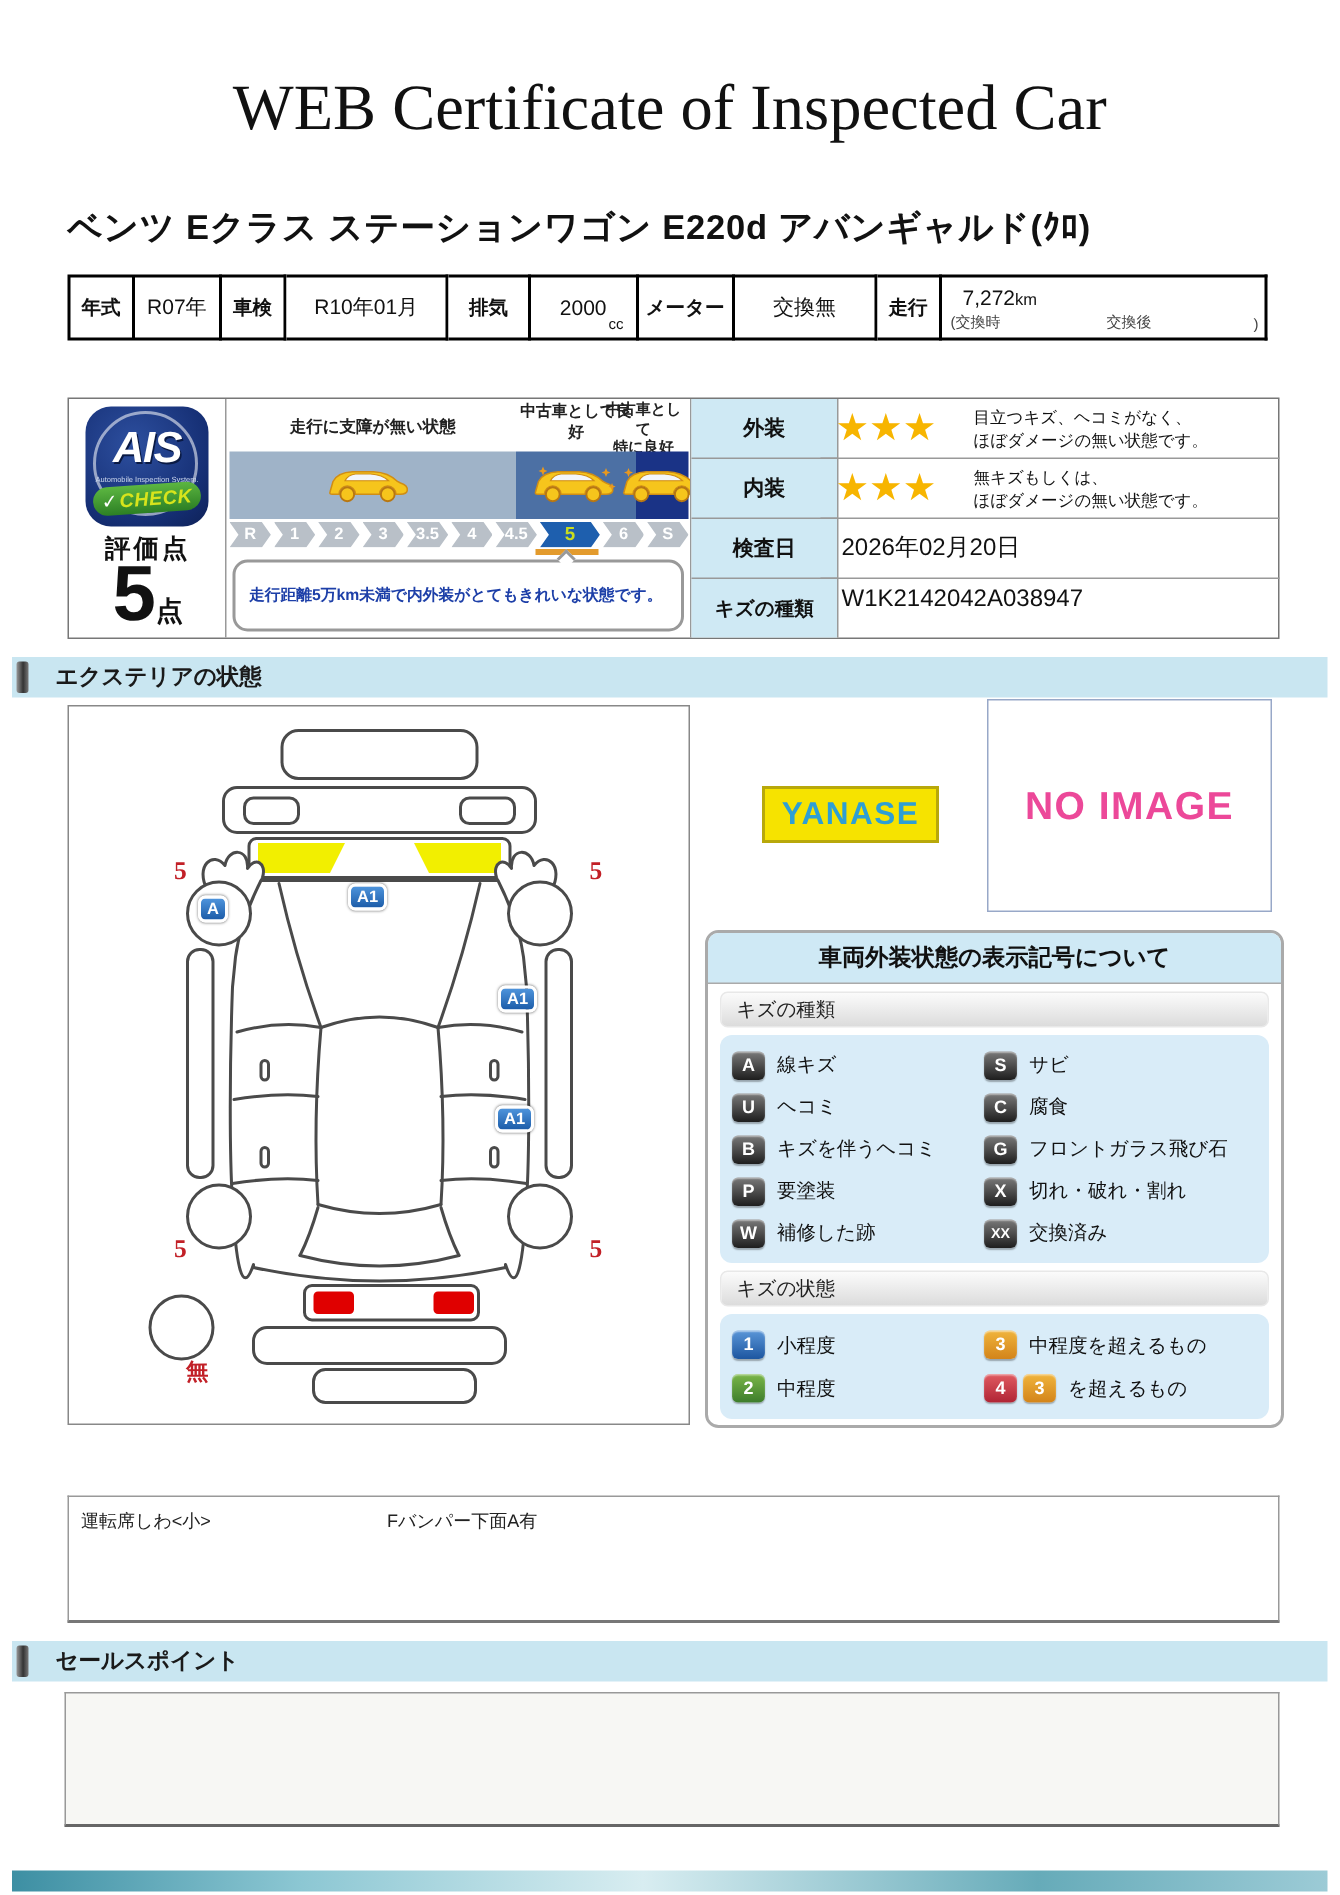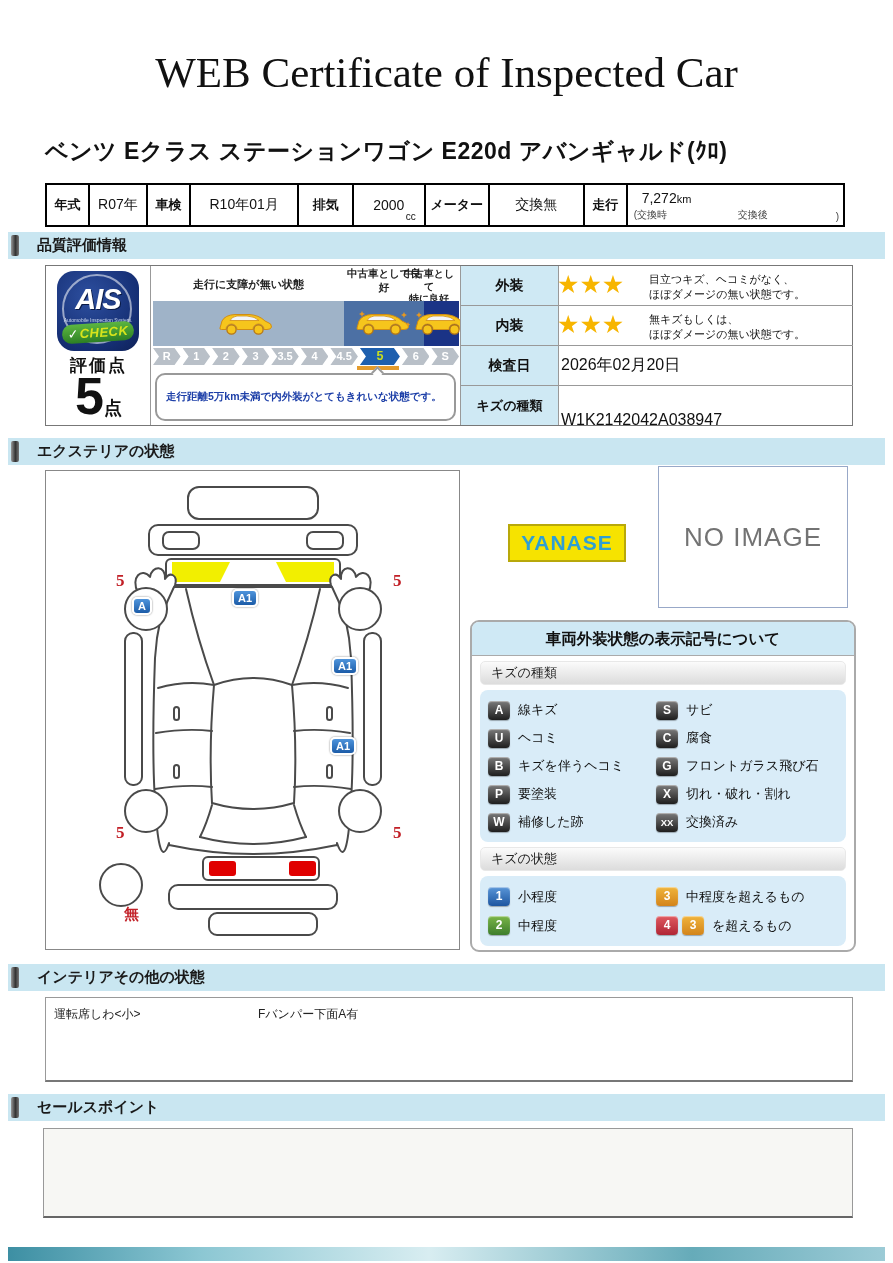--- a/index.html
+++ b/index.html
@@ -76,21 +76,21 @@
 
   
   #diagram-box { left:45px; top:470px; width:415px; height:480px; border:1px solid #888; background:#fff; }
   .m5 { position:absolute; color:#c22027; font-weight:bold; font-size:17px; font-family:"Liberation Serif",serif; }
   .mnone { position:absolute; color:#c22027; font-weight:bold; font-size:15px; }
   .dbadge { position:absolute; background:linear-gradient(180deg,#4e94dc,#1c5ca8); border:2px solid #fff; box-shadow:0 0 2px rgba(0,0,0,.55); border-radius:5px; color:#fff; font-size:11px; font-weight:bold; padding:1px 4px; line-height:12px; }
 
   #yanase { left:508px; top:524px; width:118px; height:38px; background:#f6e300; border:2px solid #b8a80a; display:flex; align-items:center; justify-content:center; }
   #yanase span { color:#2e9fd4; font-size:21px; font-weight:bold; letter-spacing:1px; }
   #noimage { left:658px; top:466px; width:190px; height:142px; border:1px solid #98a8c8; background:#fff; display:flex; align-items:center; justify-content:center; }
-  #noimage span { color:#737373; font-size:26px; font-weight:normal; letter-spacing:1px; }
+  #noimage span { color:#ec4899; font-size:26px; font-weight:bold; letter-spacing:1px; }
 
   
   #legend { left:470px; top:620px; width:386px; height:332px; border:2px solid #aaa; border-radius:9px; background:#fff; overflow:hidden; }
   #legend-title { height:34px; background:#cfe9f5; border-bottom:1px solid #aaa; text-align:center; line-height:33px; font-size:15.5px; font-weight:bold; color:#111; }
   .lg-bar { margin:5px 8px 0 8px; height:24px; border-radius:5px; background:linear-gradient(180deg,#fbfbfb,#dcdcdc); border:1px solid #e8e8e8; font-size:13px; color:#222; line-height:22px; padding-left:10px; }
   .lg-panel { margin:5px 8px 0 8px; background:#d9ecf8; border-radius:8px; padding:6px 8px; display:grid; grid-template-columns:168px 1fr; grid-auto-flow:column; }
   #types-panel { grid-template-rows:repeat(5,28px); }
   #states-panel { grid-template-rows:repeat(2,29px); }
   .lg-item { display:flex; align-items:center; gap:8px; font-size:13px; color:#111; }
   .kbadge { width:22px; height:19px; border-radius:4px; background:linear-gradient(180deg,#7a7a7a,#1e1e1e); box-shadow:inset 0 1px 1px rgba(255,255,255,.45), 0 1px 1px rgba(0,0,0,.3); color:#fff; font-size:12px; font-weight:bold; text-align:center; line-height:19px; flex:none; }
@@ -134,24 +134,20 @@
     <div class="sc" style="width:98px">交換無</div>
     <div class="sc lbl" style="width:44px">走行</div>
     <div class="sc mileage" style="width:224px">
       <span class="mileage-main"><span>7,272</span><span class="u">km</span></span>
       <span class="msub" style="left:6px">(交換時</span>
       <span class="msub" style="left:110px">交換後</span>
       <span class="msub" style="right:4px">)</span>
     </div>
   </div>
 
-  <div class="abs secbar" style="top:232px">
-    <div class="accent"></div>
-    <div class="sectext">品質評価情報</div>
-  </div>
 
   <div class="abs" id="evaltable">
 
     <div class="ecol" id="col-ais">
       <div class="abs" id="ais-logo">
         <div id="ais-circle"></div>
         <div id="ais-main">AIS</div>
         <div id="ais-sub">Automobile Inspection System.</div>
         <div id="ais-check">
           <span class="mark">✓</span>
@@ -234,21 +230,21 @@
 ほぼダメージの無い状態です。</span>
       </div>
       <div class="erow" style="top:40px; height:40px">
         <span class="stars">★★★</span>
         <span class="evaltext" style="white-space:pre-line">無キズもしくは、
 ほぼダメージの無い状態です。</span>
       </div>
       <div class="erow" style="top:80px; height:40px">
         <span class="evalbig">2026年02月20日</span>
       </div>
-      <div class="erow" style="top:136px; height:39px; border-bottom:none">
+      <div class="erow" style="top:116px; height:39px; border-bottom:none">
         <span class="evalbig">W1K2142042A038947</span>
       </div>
     </div>
   </div>
 
   <div class="abs secbar" style="top:438px">
     <div class="accent"></div>
     <div class="sectext">エクステリアの状態</div>
   </div>
 
@@ -388,24 +384,20 @@
       <div class="lg-item">
         <span class="pair">
             <span class="sbadge sb4">4</span>
             <span class="sbadge sb3">3</span>
           </span>
         <span>を超えるもの</span>
       </div>
     </div>
   </div>
 
-  <div class="abs secbar" style="top:964px">
-    <div class="accent"></div>
-    <div class="sectext">インテリアその他の状態</div>
-  </div>
   <div class="abs" id="interior-box">
     <span class="note" id="note1">運転席しわ&lt;小&gt;</span>
     <span class="note" id="note2">Fバンパー下面A有</span>
   </div>
 
   <div class="abs secbar" style="top:1094px">
     <div class="accent"></div>
     <div class="sectext">セールスポイント</div>
   </div>
   <div class="abs" id="sales-box"></div>

